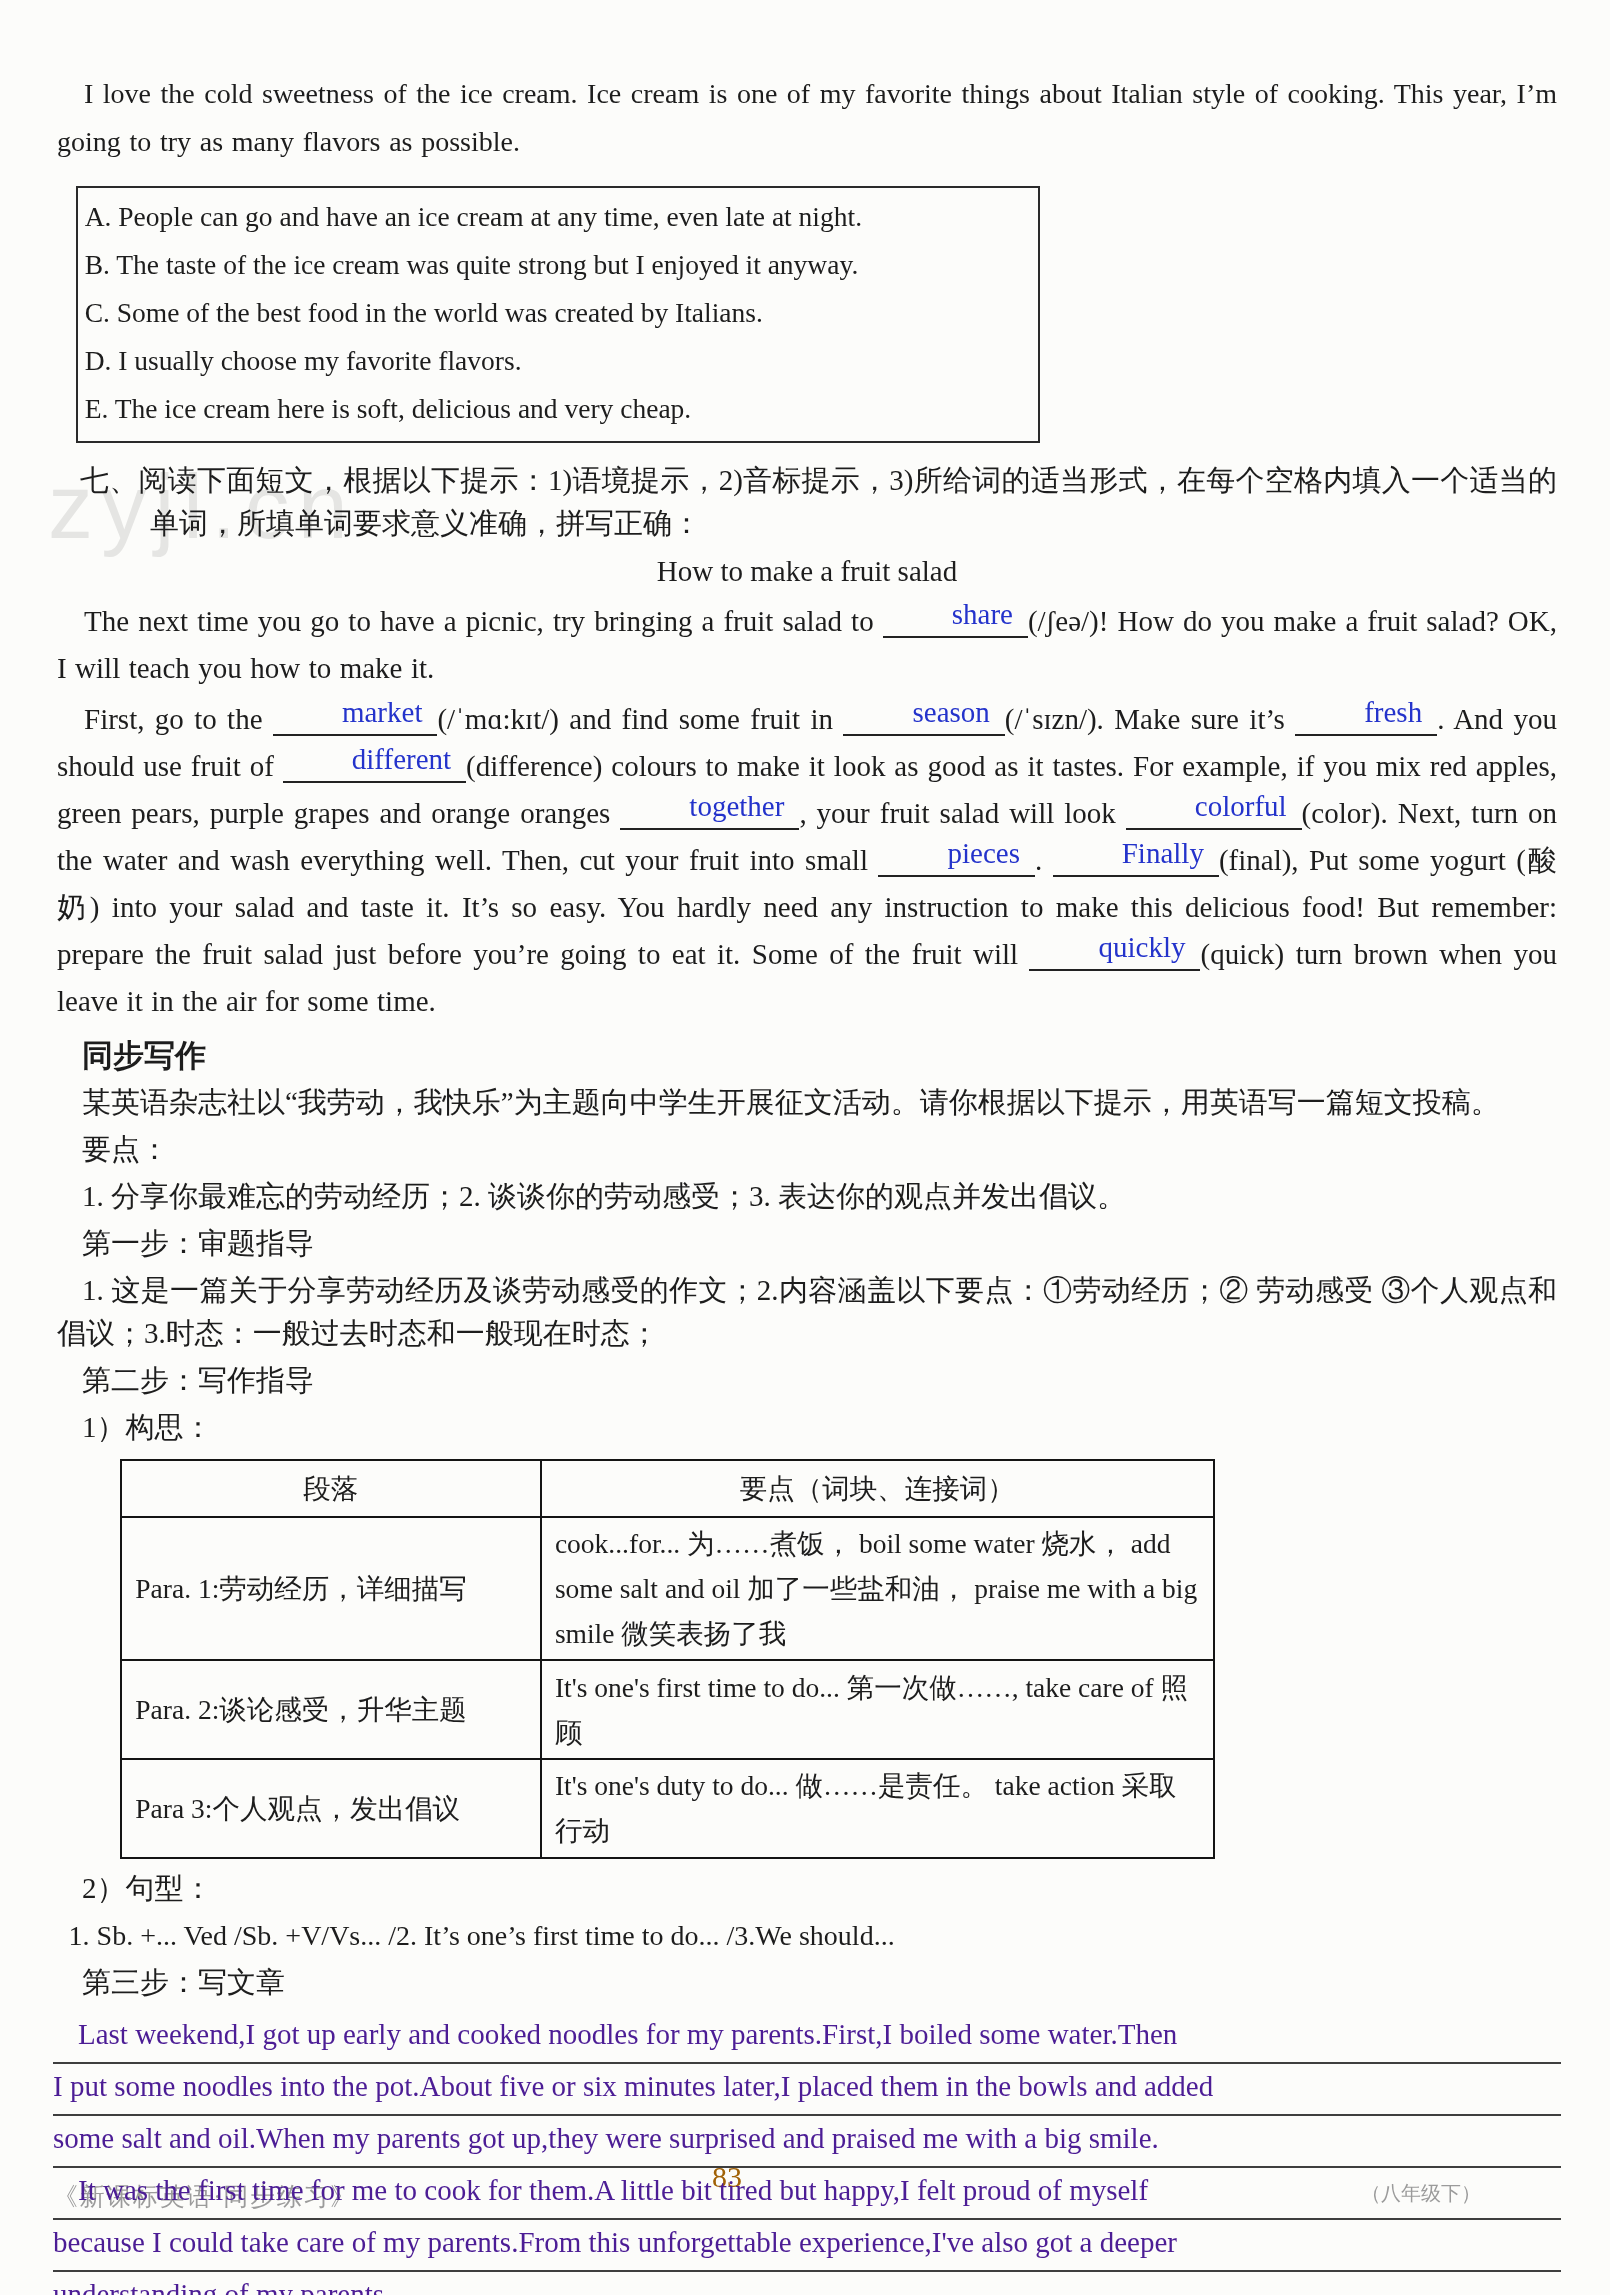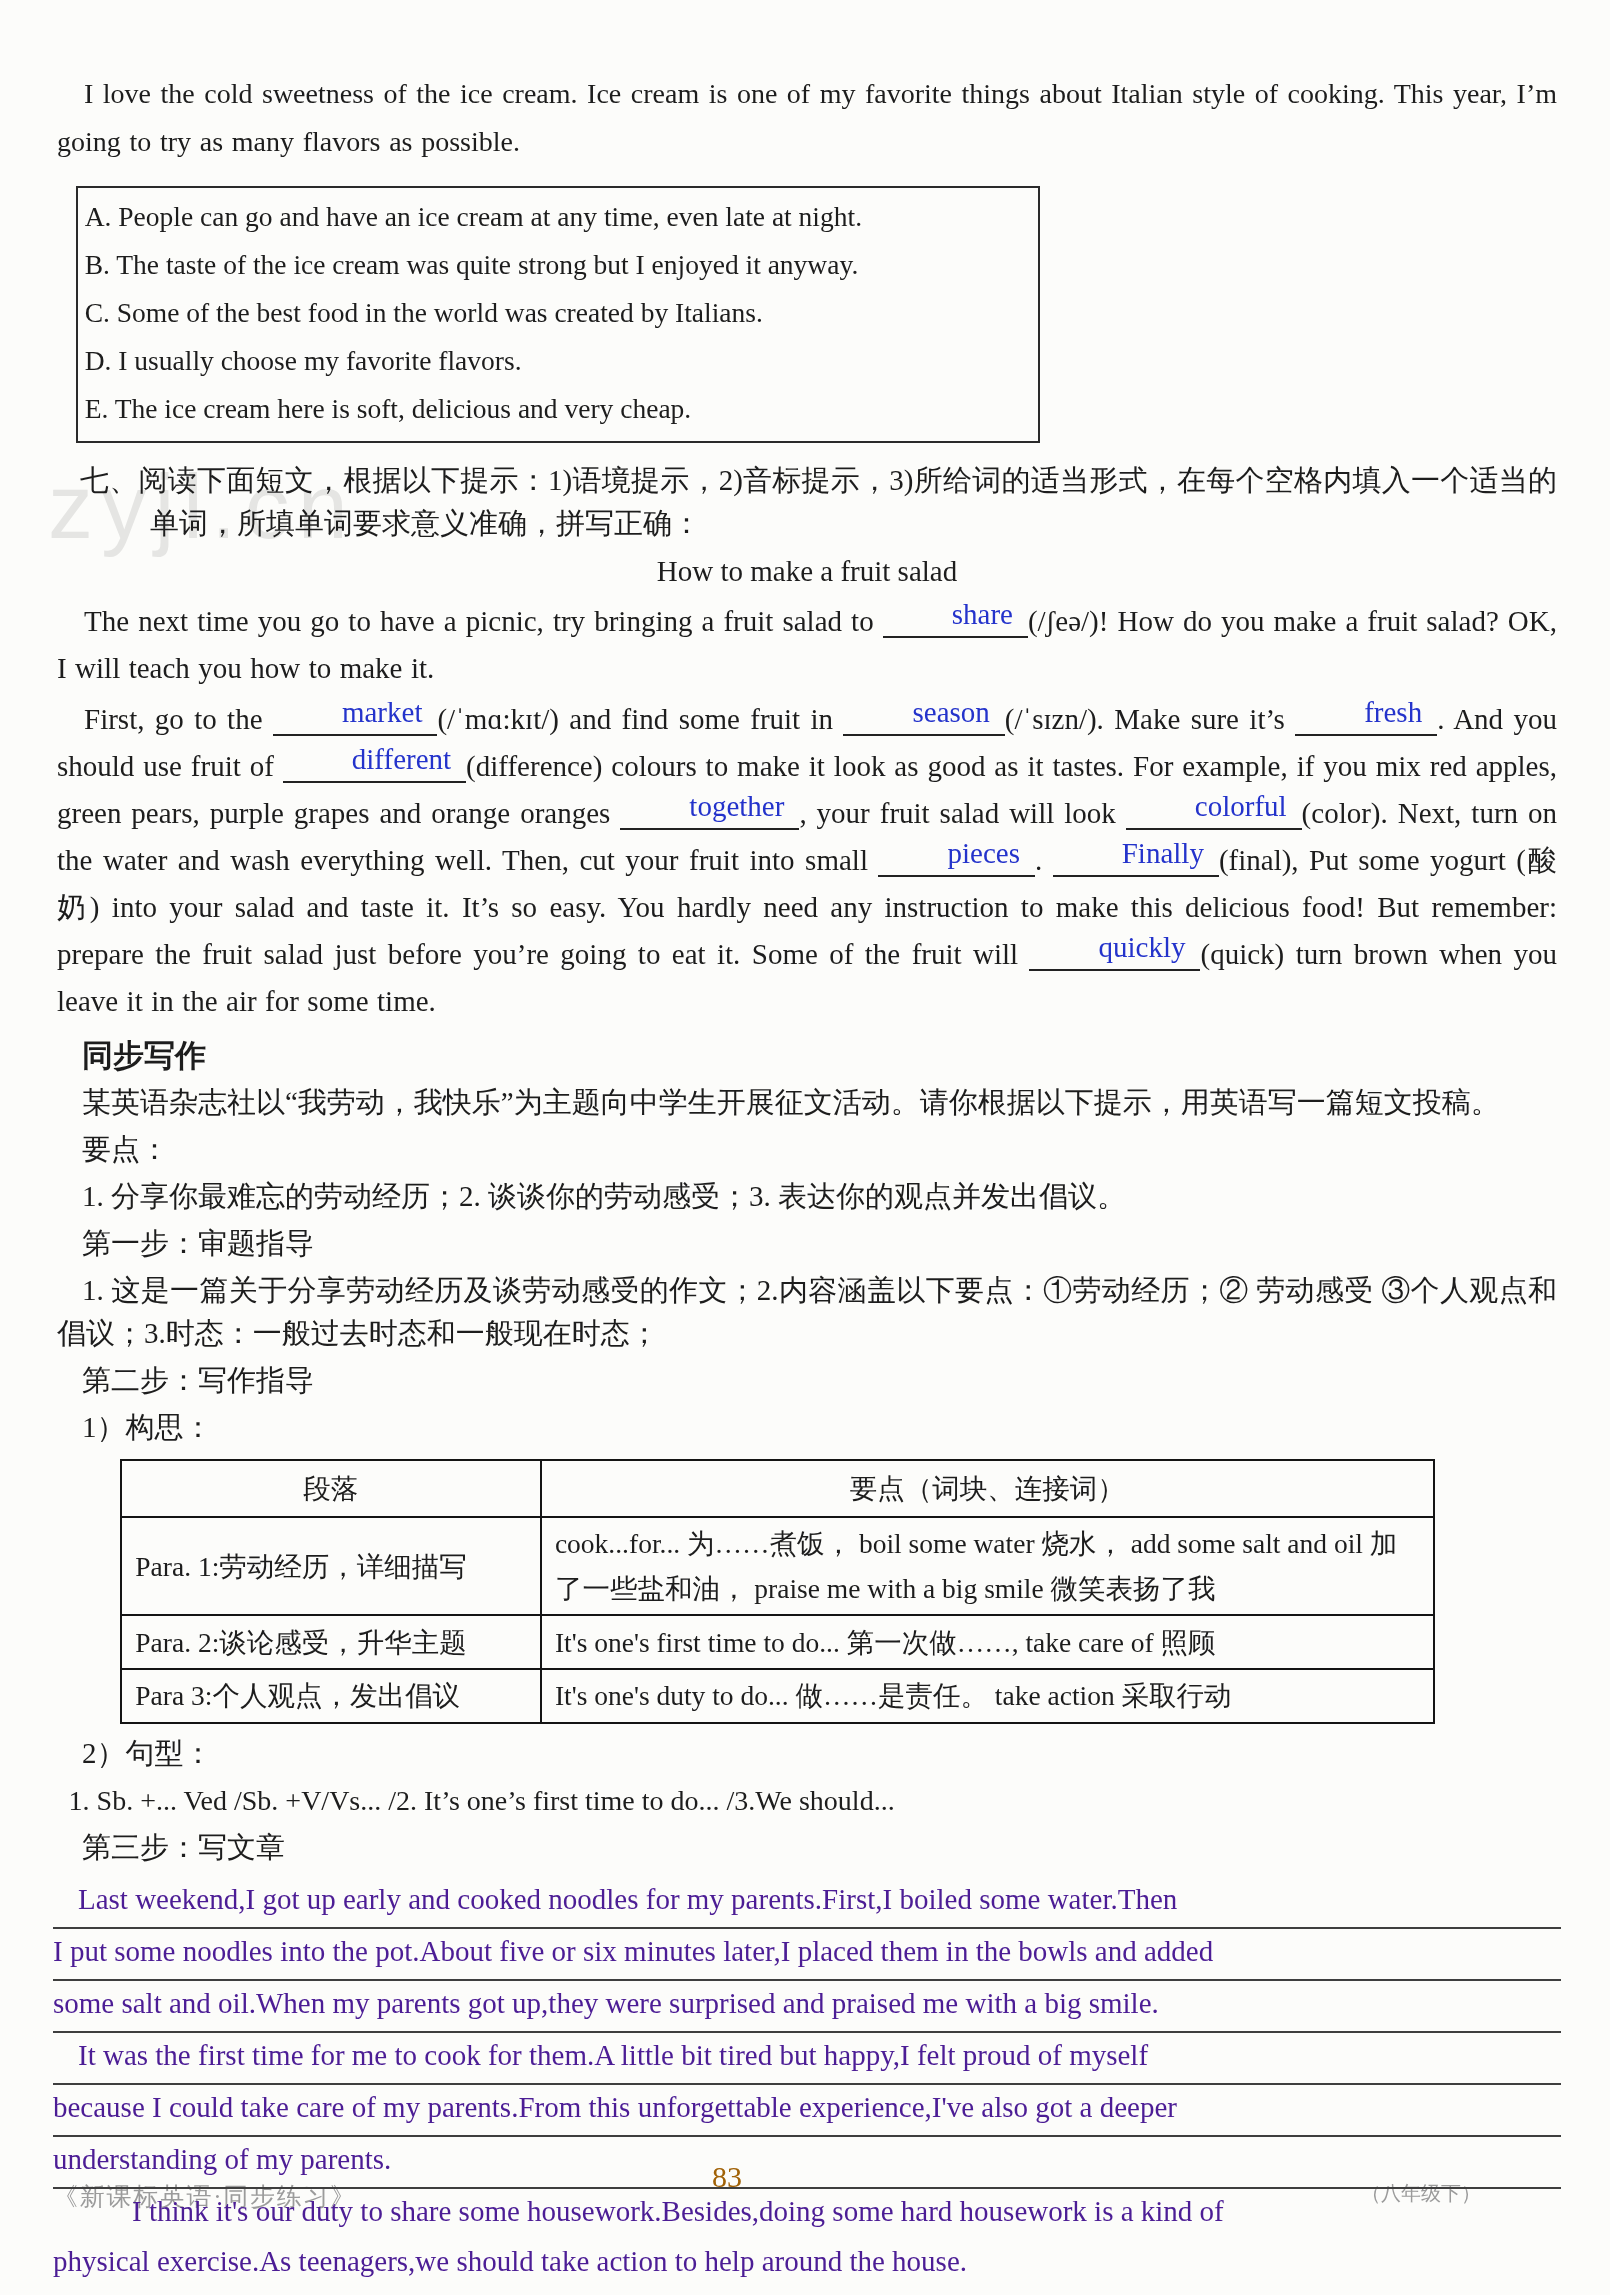--- a/index.html
+++ b/index.html
@@ -21,21 +21,21 @@
   .hang{margin-top:13.3px;padding-left:93px;text-indent:-70px;}
   .ind{text-indent:25px;}
   .mt{margin-top:8.3px;}
   
   .salad-title{font-size:29px;line-height:45px;text-align:center;}
   .psg{font-size:29px;line-height:47px;text-align:justify;text-indent:27px;word-spacing:1.2px;}
   .blank{display:inline-block;border-bottom:2.5px solid #222;line-height:1;}
   .ans{display:inline-block;line-height:1;padding:0 15px;color:#2433cb;transform:translateY(-7.5px);}
   .heading-sync{font-size:31px;font-weight:bold;line-height:42px;padding-left:25px;margin-top:10px;}
   
-  table.outline{border-collapse:collapse;margin:10px 0 0 67px;width:1315px;}
+  table.outline{border-collapse:collapse;margin:10px 0 0 67px;width:1095px;}
   table.outline td{border:2.5px solid #141414;font-size:27.5px;line-height:45px;padding:3.3px 13.3px;vertical-align:middle;}
   table.outline td.c1{width:391px;}
   table.outline tr.head td{text-align:center;line-height:48px;}
   
   .essay{position:relative;z-index:3;margin-top:8.3px;color:#4c1d95;}
   .eline{height:50px;line-height:45px;font-size:29px;white-space:nowrap;overflow:visible;}
   .eline.ruled{border-bottom:2.1px solid #3e3e3e;}
   .ind1{text-indent:25px;}
   .ind2{text-indent:79px;}
   

